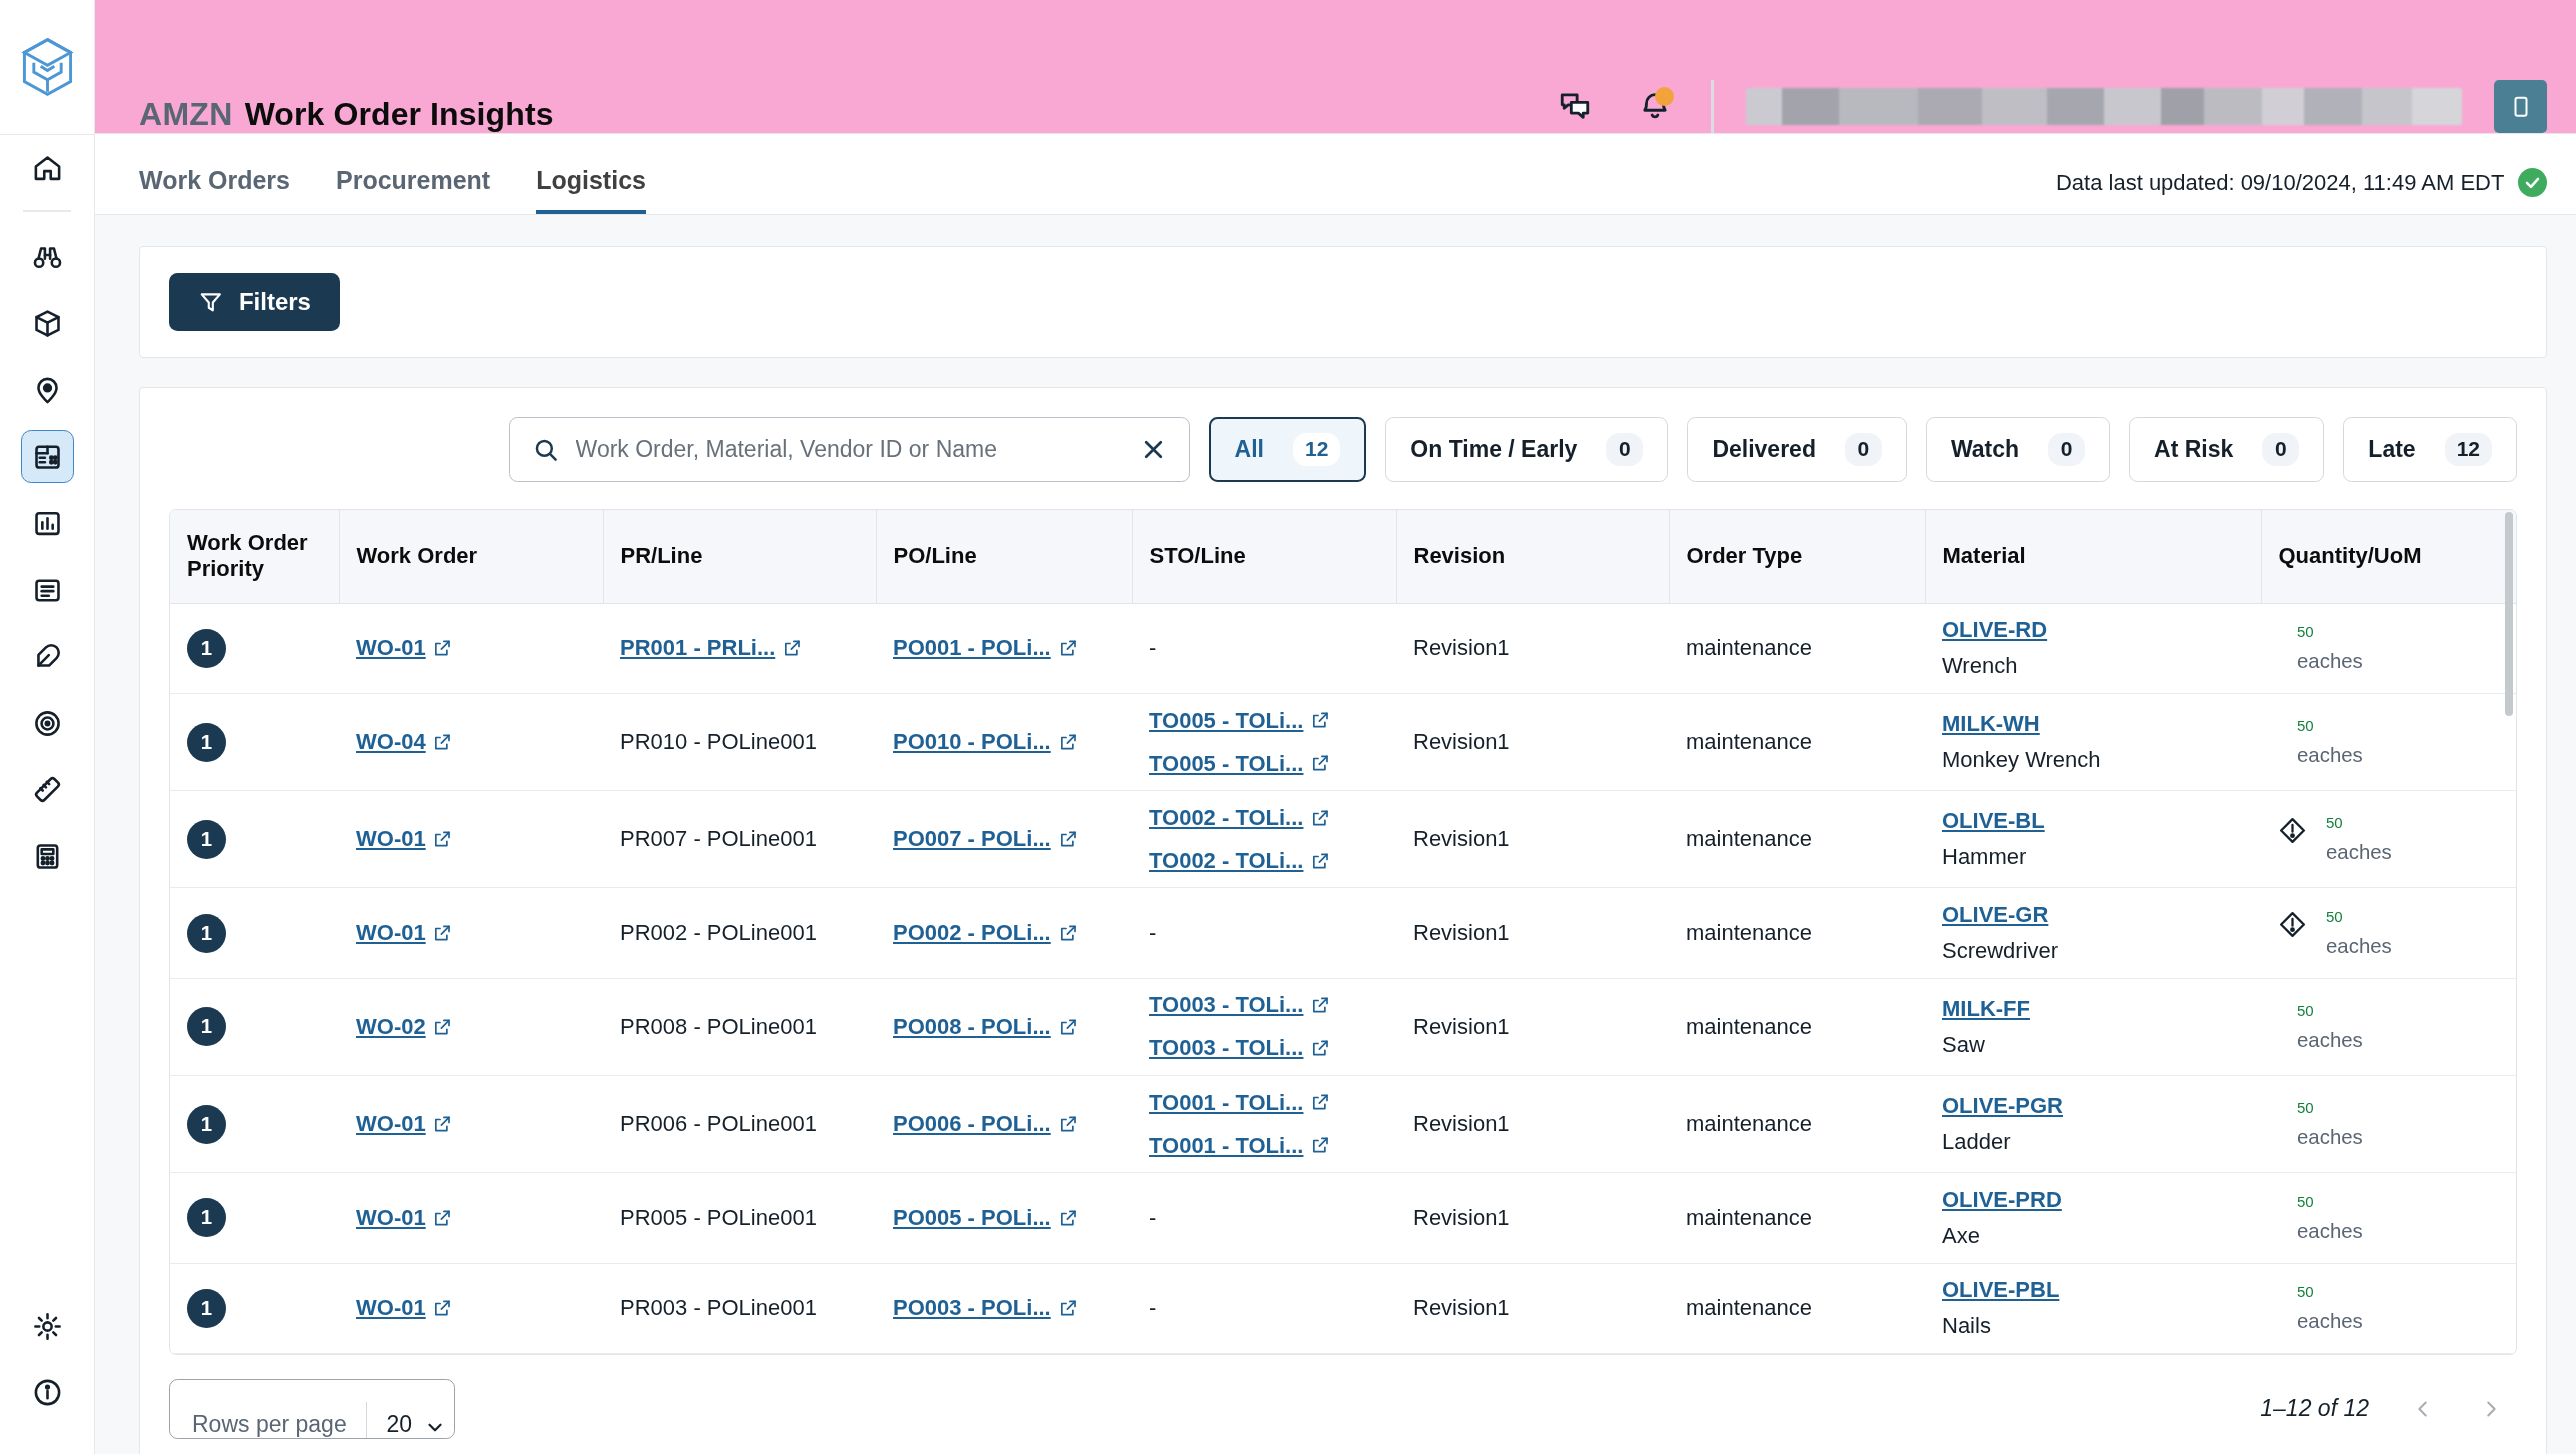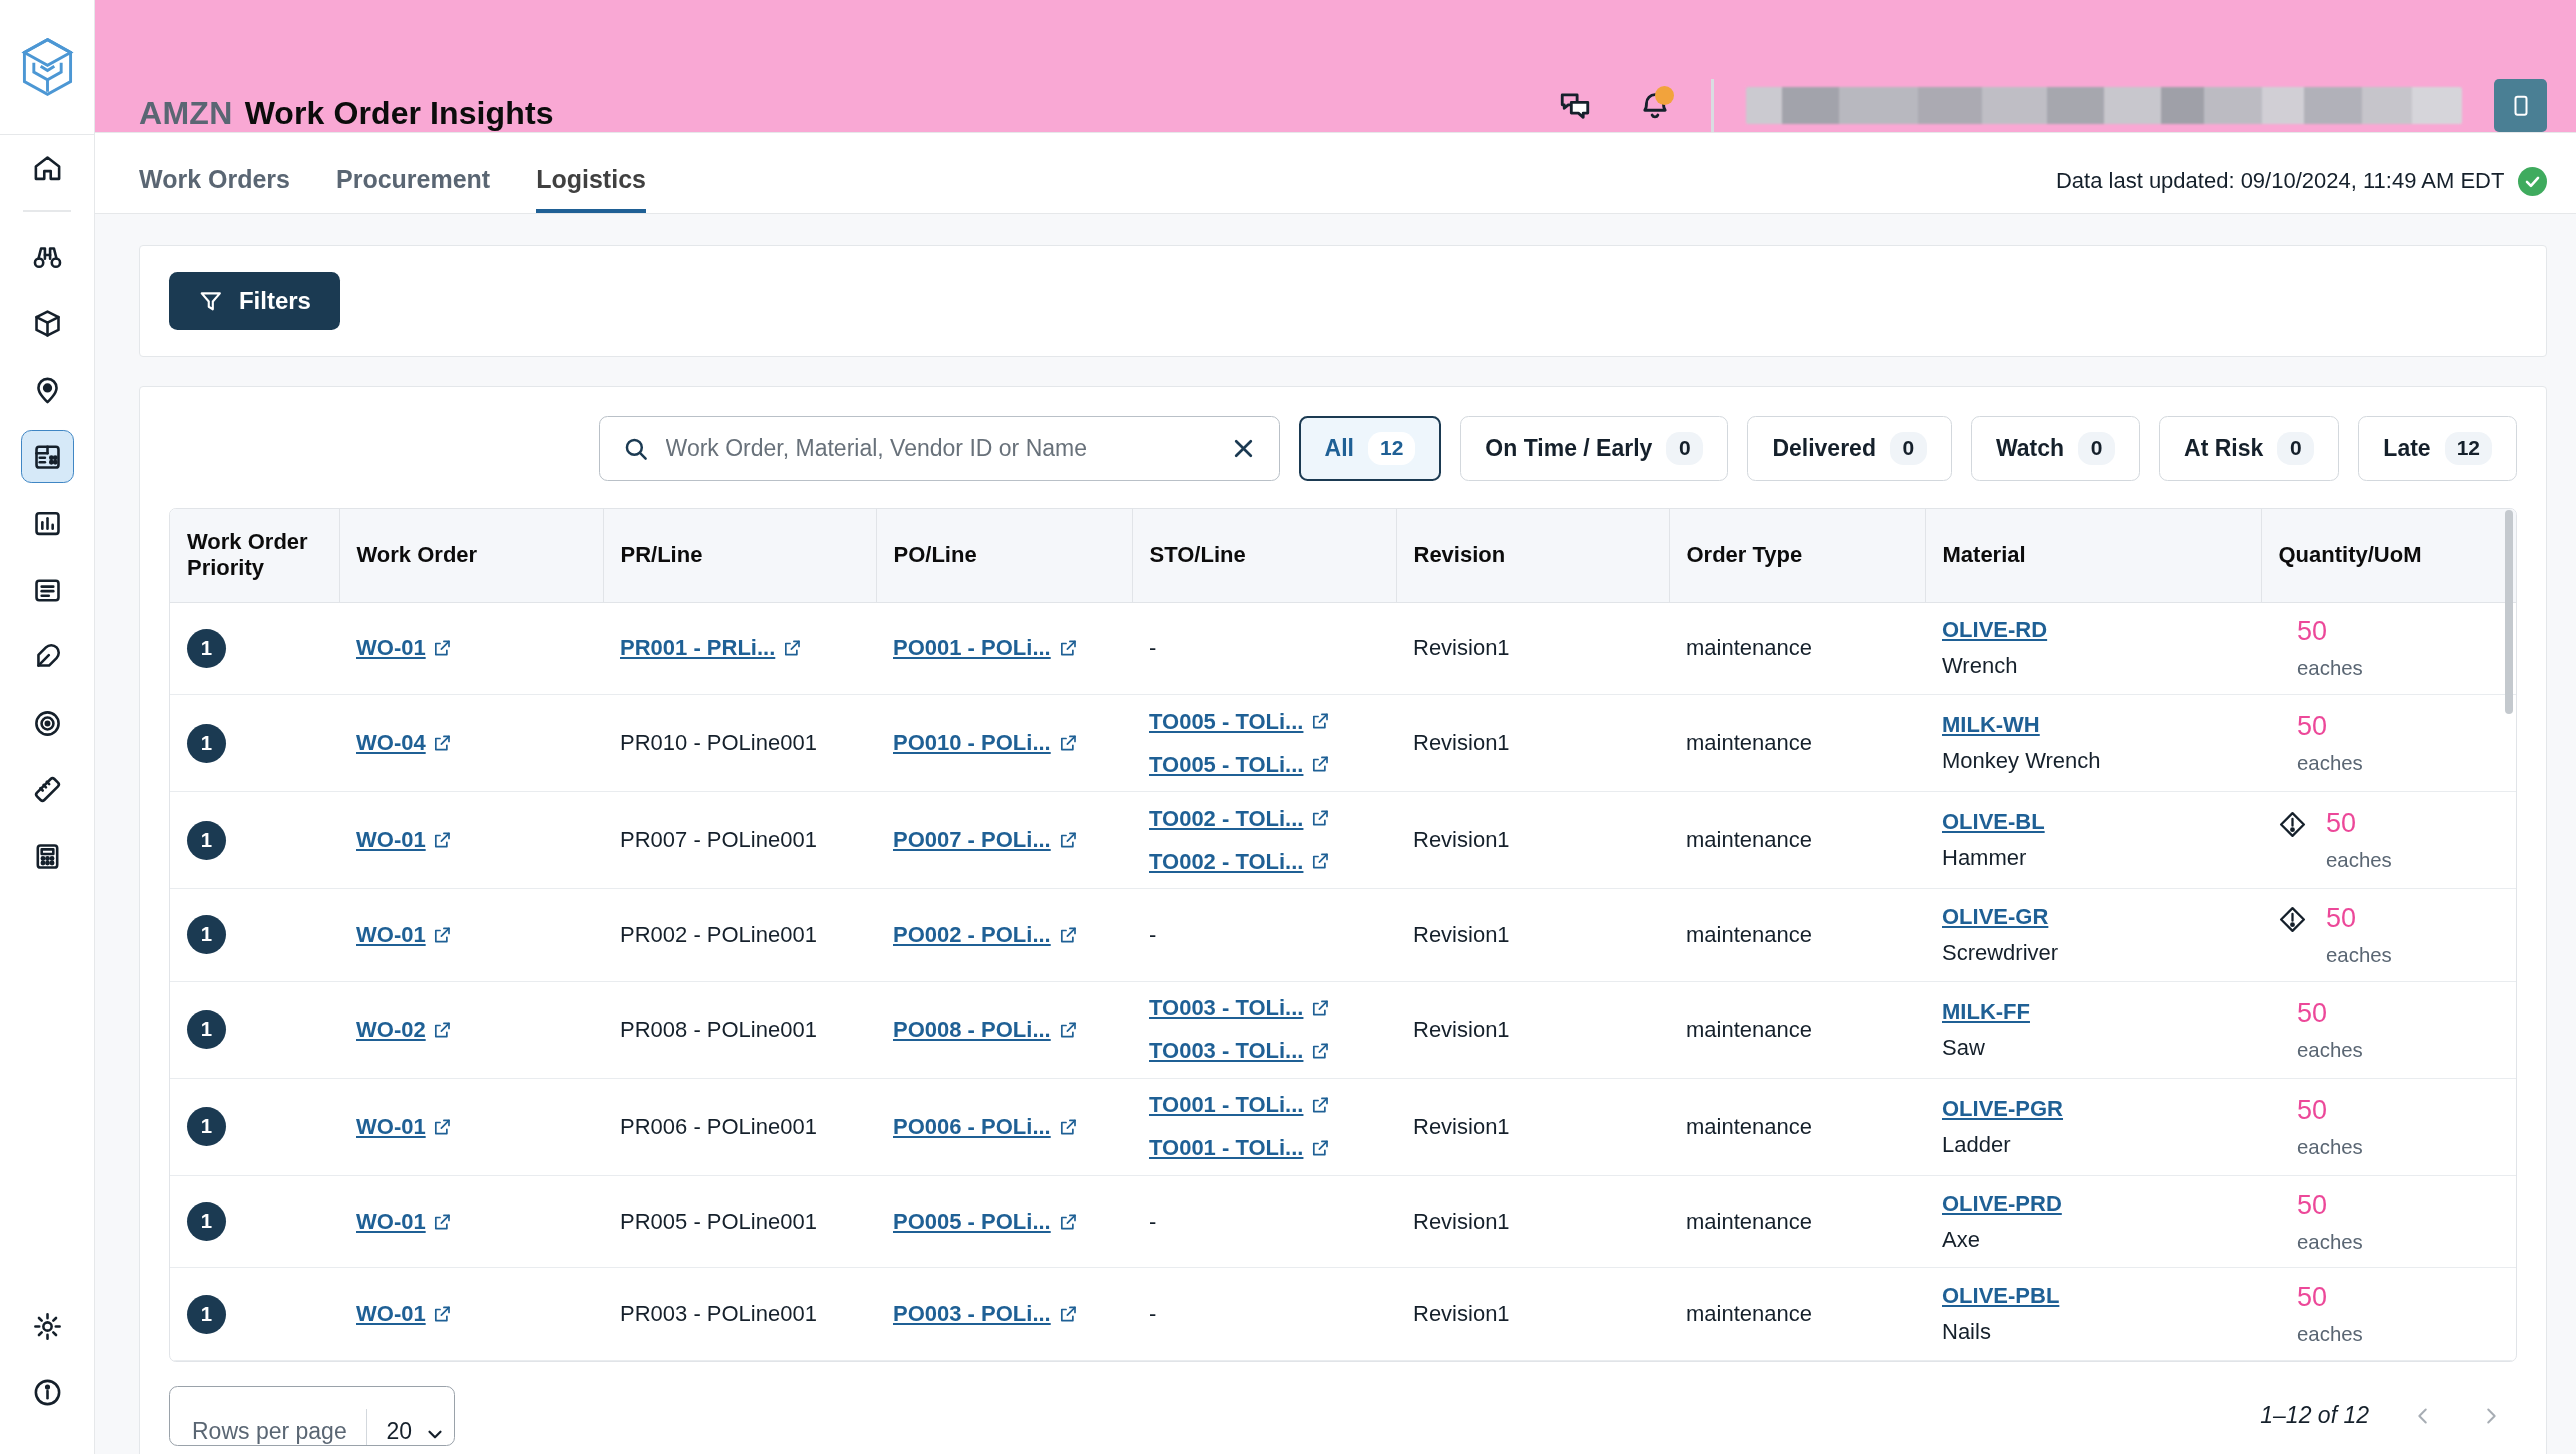--- a/index.html
+++ b/index.html
@@ -101,21 +101,21 @@
     display: flex; align-items: center; gap: 17px; padding: 0 22px; background: #fff;
   }
   .search input {
     border: 0; outline: 0; flex: 1 1 auto; font-size: 23px; color: #15202b;
     font-family: "Liberation Sans", sans-serif; background: transparent;
   }
   .search input::placeholder { color: #68717a; }
   .chips { display: flex; gap: 19px; }
   .chip {
     height: 65px; border: 1.7px solid #d3d8dd; border-radius: 8.5px; background: #fff;
-    display: flex; align-items: center; gap: 14px; padding: 0 24px;
+    display: flex; align-items: center; gap: 29px; padding: 0 24px;
     font-size: 23px; color: #15202b; font-weight: bold;
   }
   .chip.active { border: 2.6px solid #1b3a52; background: #eef6fc; color: #1f6095; }
   .chip-count {
     font-size: 21px; font-weight: bold; color: #15202b;
     background: #f0f4f8; border-radius: 13.6px; padding: 4.3px 12px; min-width: 37px; text-align: center;
   }
   .chip.active .chip-count { background: #ffffff; color: #1f6095; }
 
   
@@ -135,21 +135,21 @@
   }
   .lnk { color: #1f6095; font-weight: bold; text-decoration: underline; white-space: nowrap; }
   .lnk-row { display: flex; align-items: center; gap: 6.8px; white-space: nowrap; }
   .lnk-stack { display: flex; flex-direction: column; gap: 17px; }
   .pri-badge {
     width: 39px; height: 39px; border-radius: 19.6px; background: #1b3a52; color: #fff;
     display: flex; align-items: center; justify-content: center; font-size: 20.4px; font-weight: bold;
   }
   .mat-code { color: #1f6095; font-weight: bold; text-decoration: underline; }
   .mat-desc { color: #15202b; margin-top: 10.2px; }
-  .qty-num { font-size: 27px; color: #ec4899; }
+  .qty-num { font-size: 15px; color: #15803d; }
   .qty-uom { font-size: 20.4px; color: #5a6673; margin-top: 10.2px; }
   .qty-cell { display: flex; align-items: flex-start; gap: 19px; }
   .warn { flex: 0 0 auto; margin-top: 1.7px; }
   .dash { color: #15202b; }
 
   
   .vscroll {
     position: absolute; top: 0; right: 0; width: 15.3px; height: 100%;
     background: transparent;
   }

